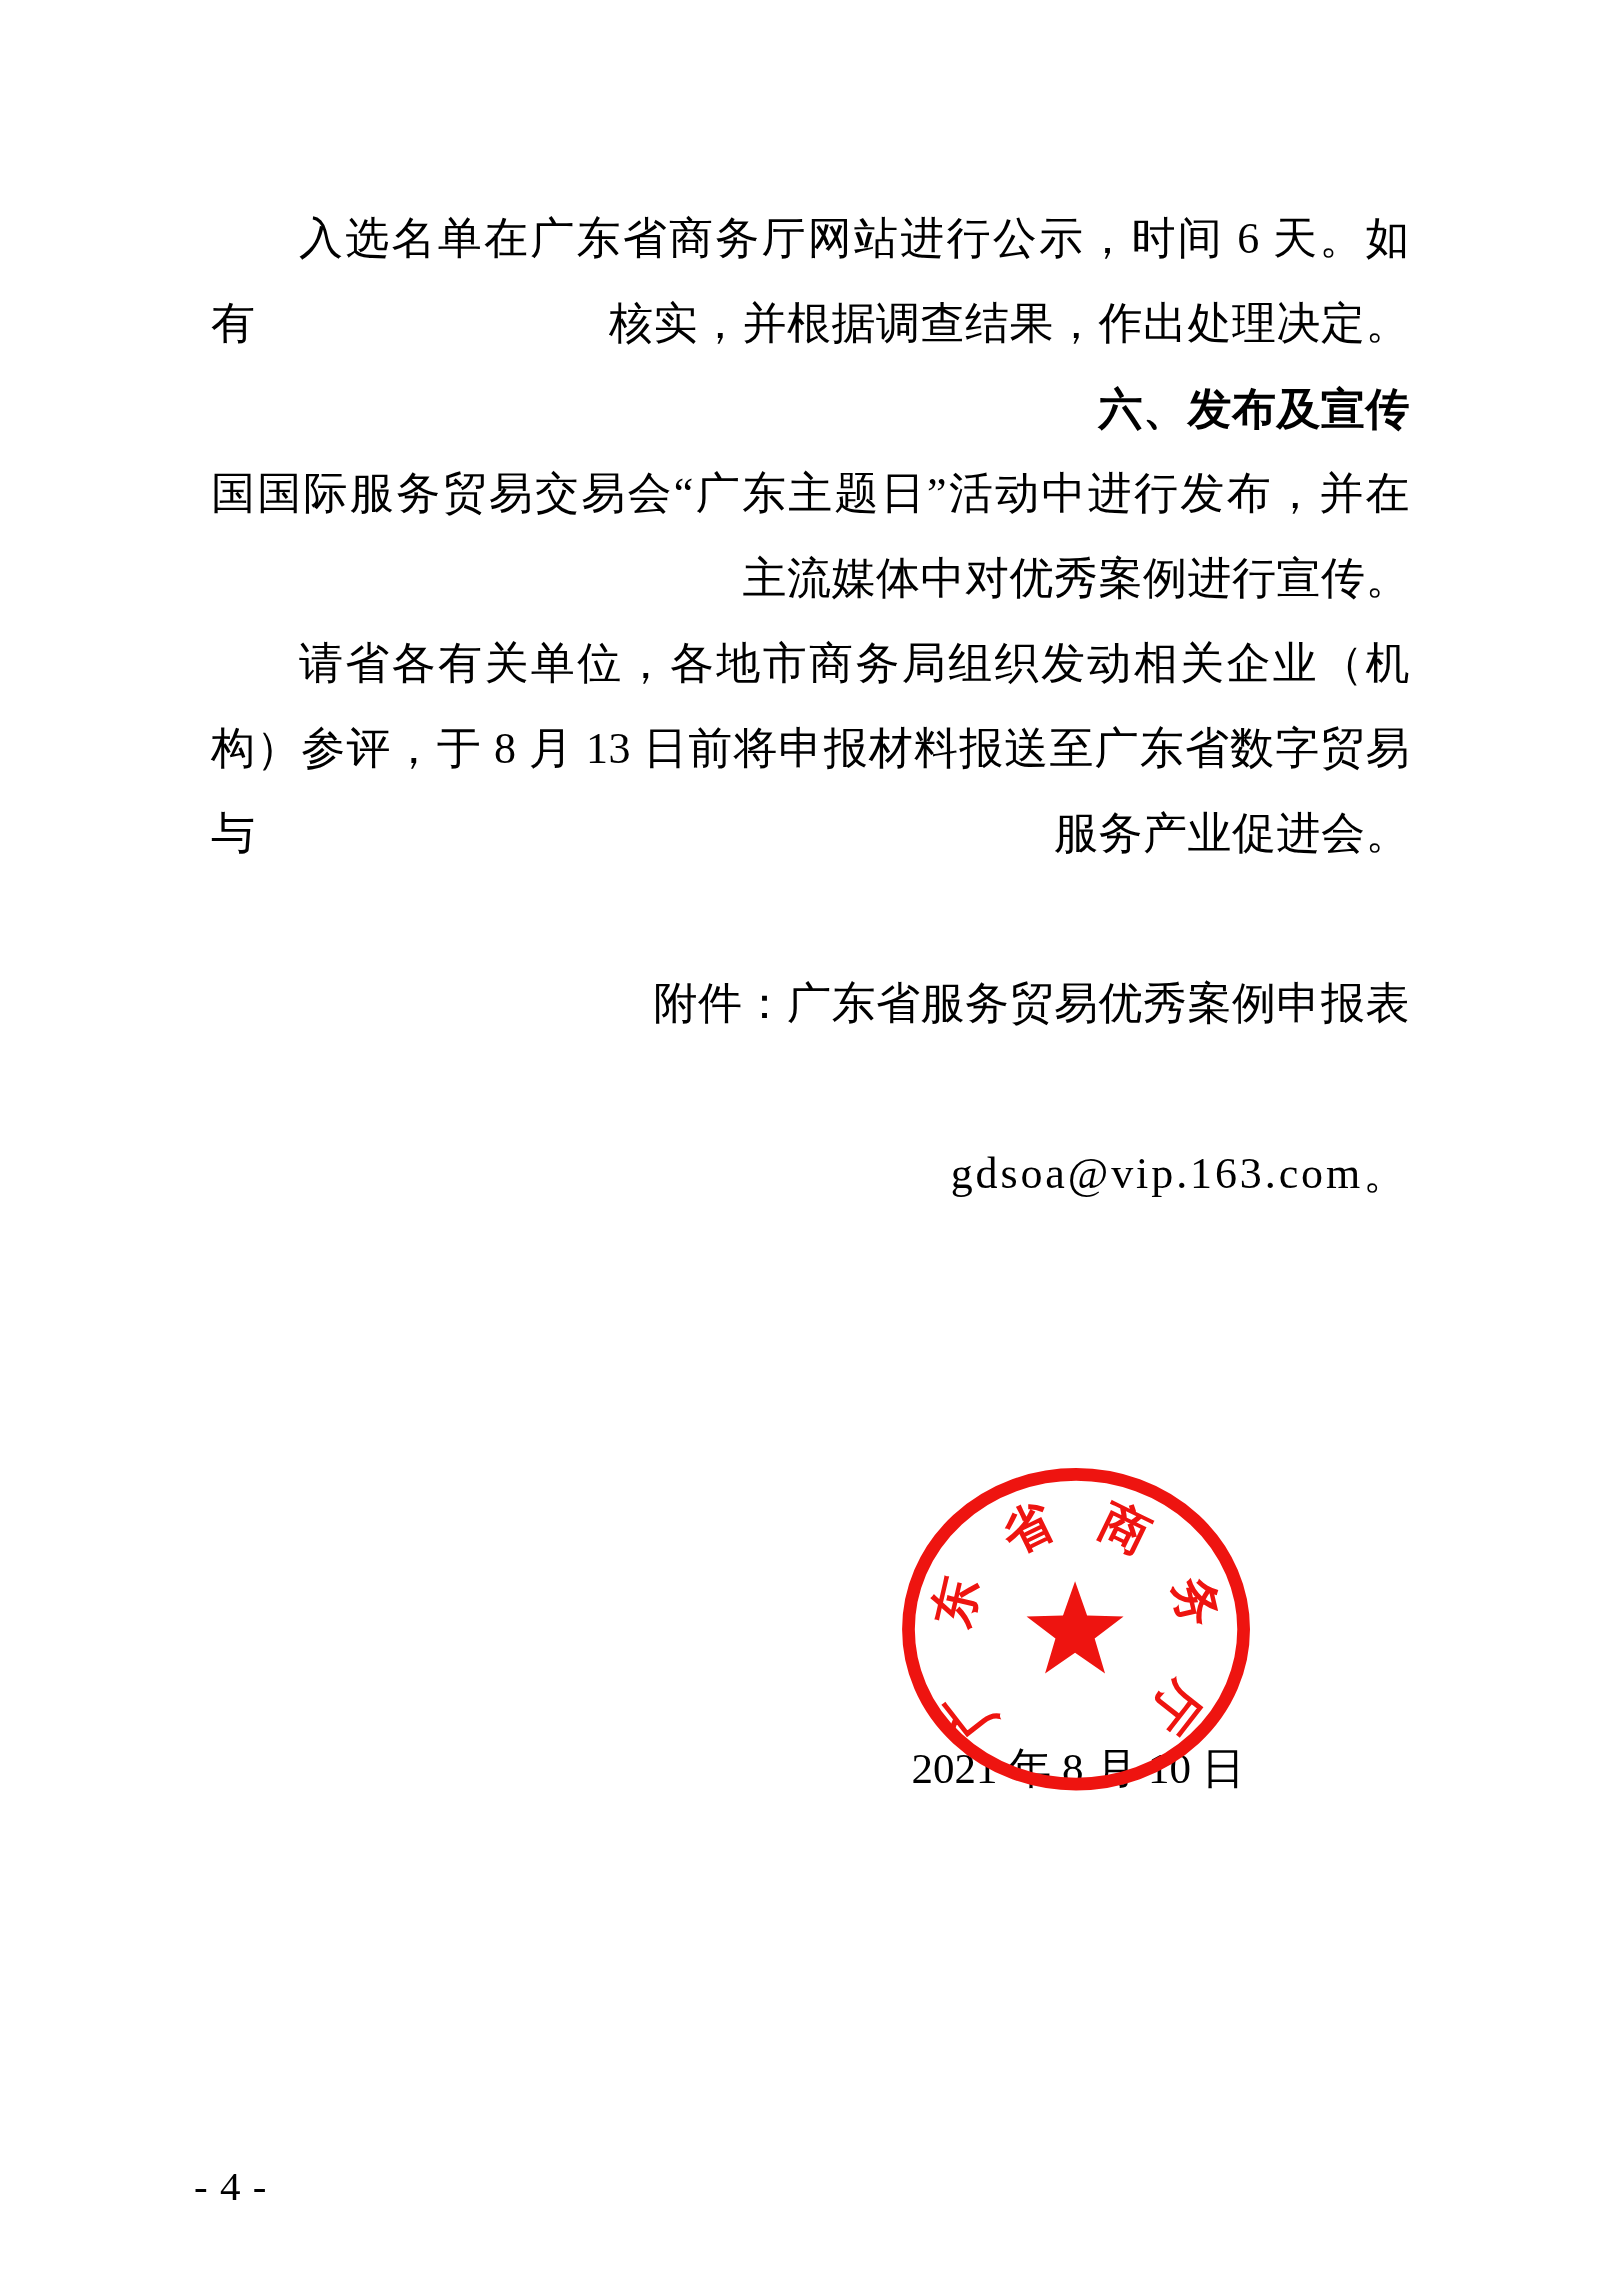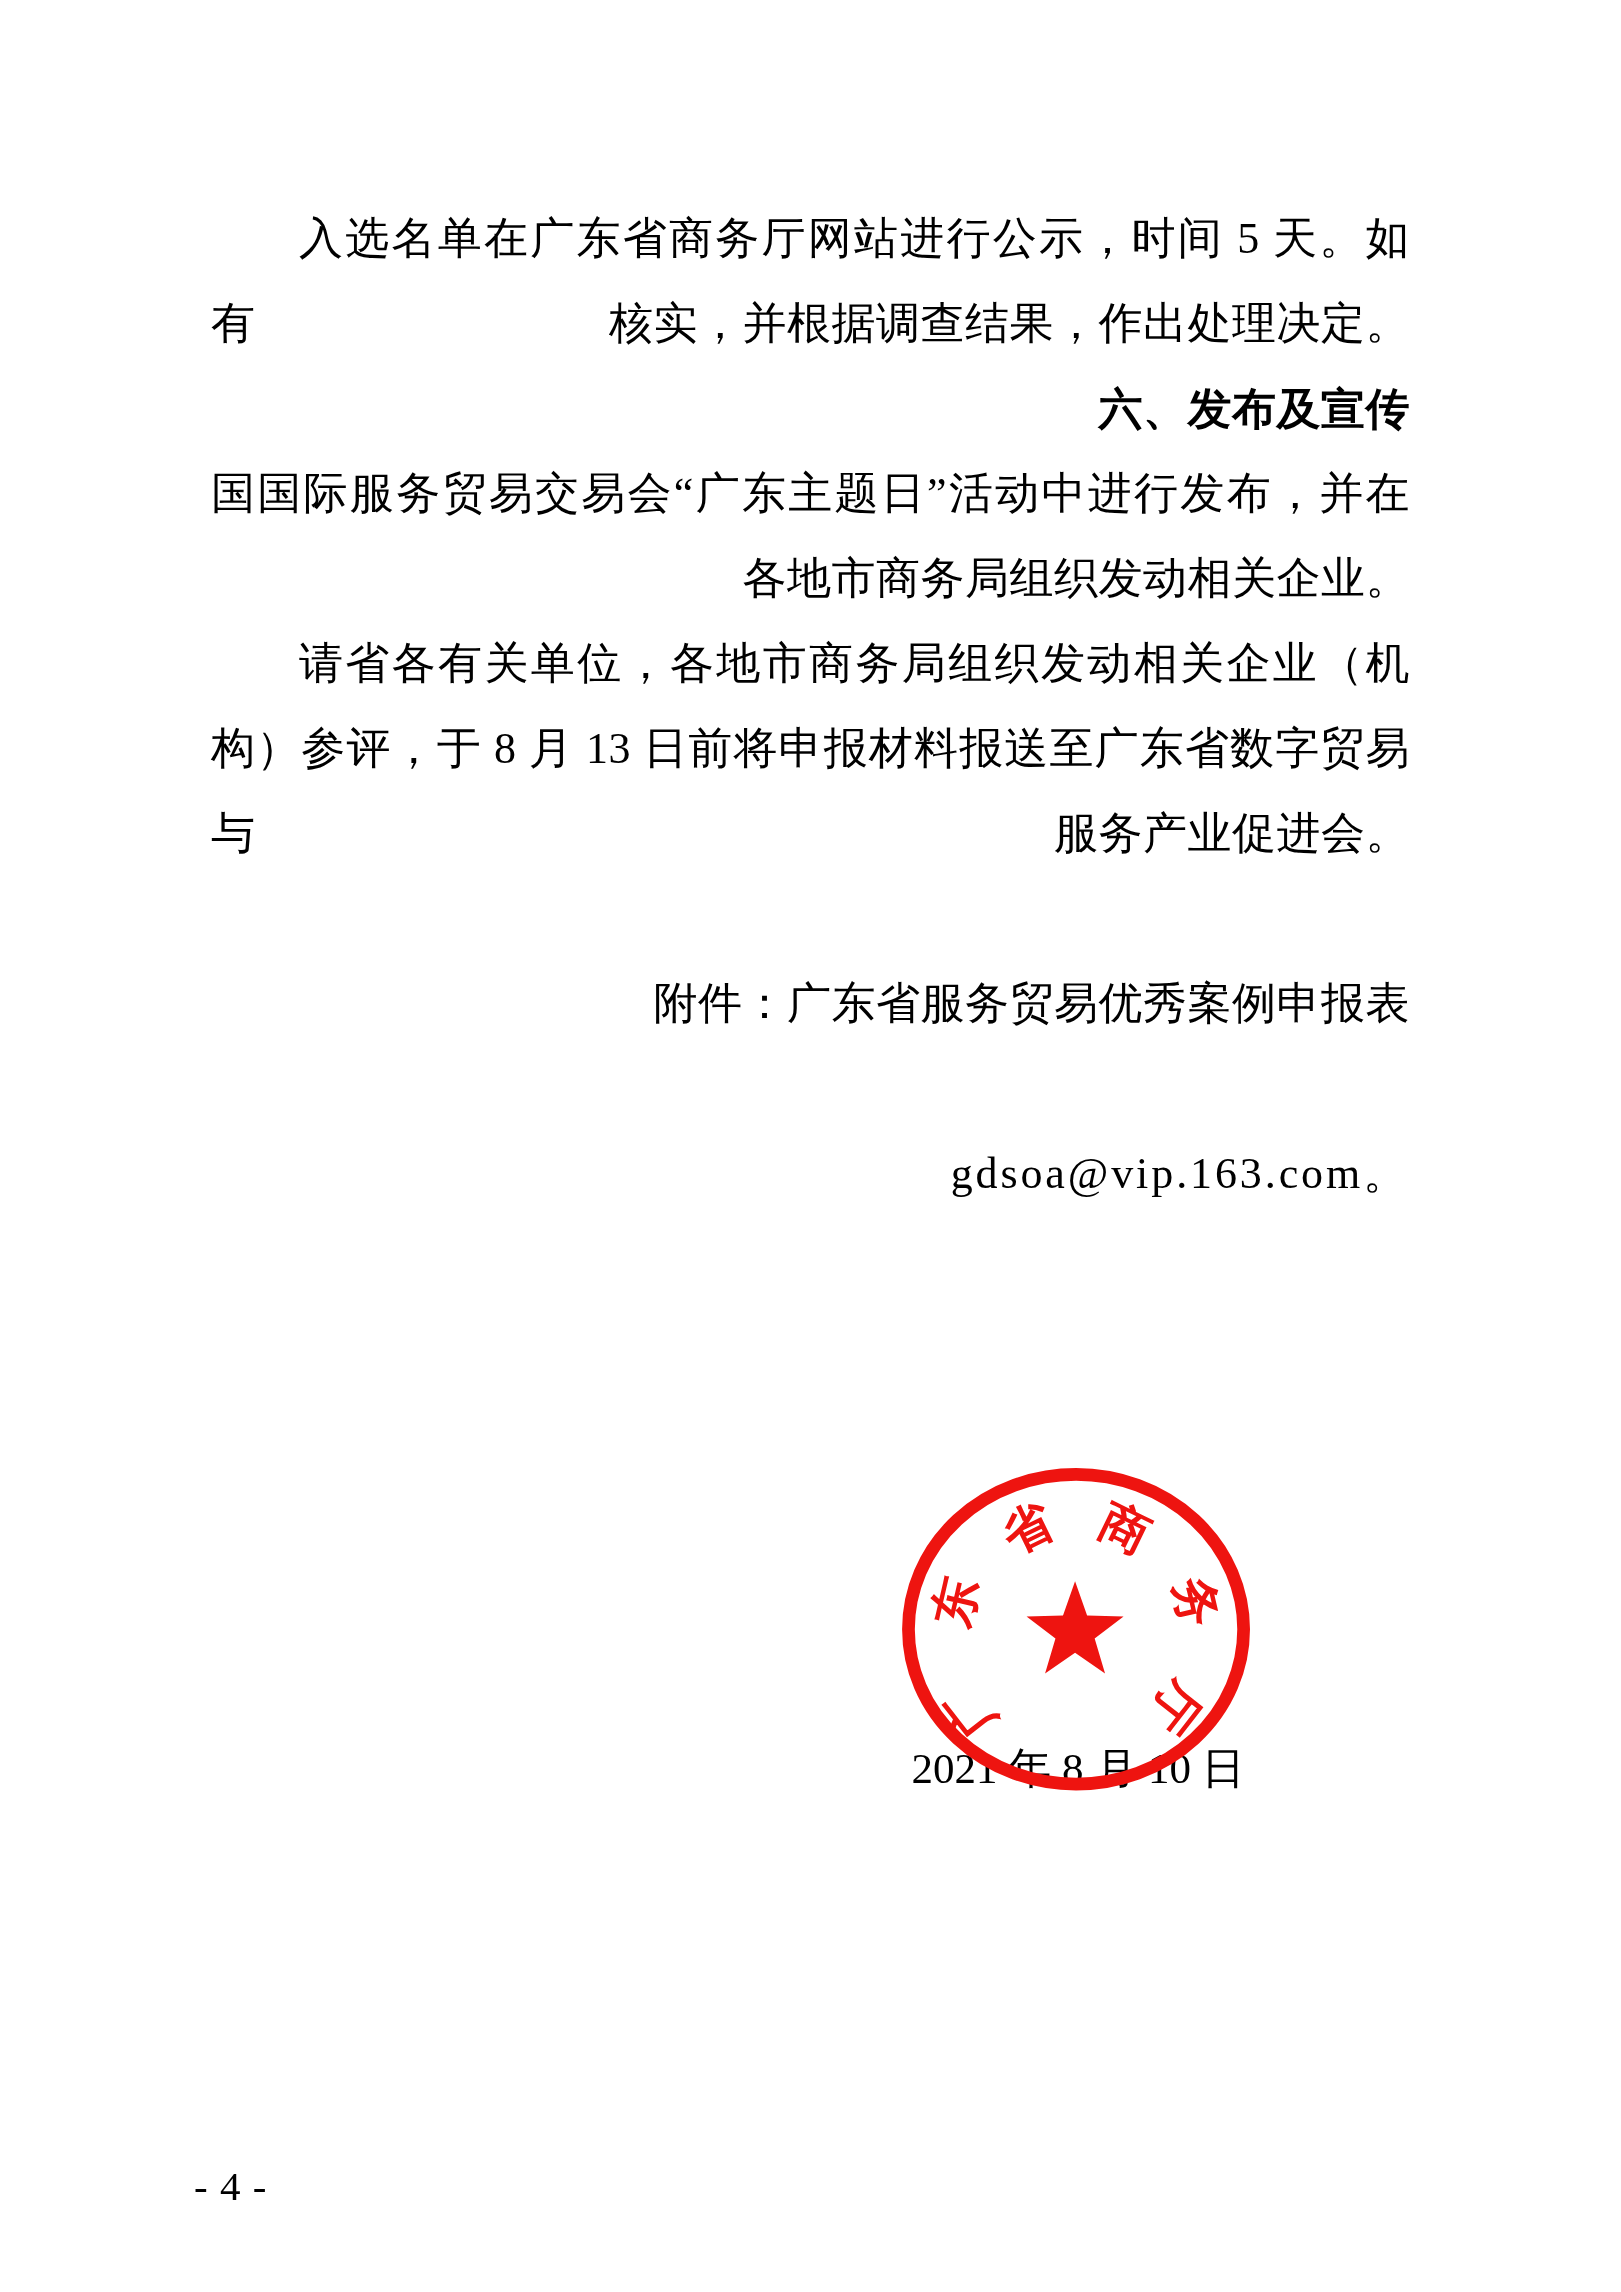--- a/index.html
+++ b/index.html
@@ -59,25 +59,25 @@
     font-size:41px;line-height:45px;
     letter-spacing:1px;
   }
 </style>
 </head>
 <body>
 
 <div class="page">
 
   <div class="textblock">
-    <div class="line indent justify">入选名单在广东省商务厅网站进行公示，时间 5 天。如有</div>
+    <div class="line indent justify">入选名单在广东省商务厅网站进行公示，时间 6 天。如有</div>
     <div class="line">核实，并根据调查结果，作出处理决定。</div>
     <div class="line heading indent">六、发布及宣传</div>
     <div class="line justify">国国际服务贸易交易会“广东主题日”活动中进行发布，并在</div>
-    <div class="line">各地市商务局组织发动相关企业。</div>
+    <div class="line">主流媒体中对优秀案例进行宣传。</div>
     <div class="line indent justify">请省各有关单位，各地市商务局组织发动相关企业（机</div>
     <div class="line justify">构）参评，于 8 月 13 日前将申报材料报送至广东省数字贸易与</div>
     <div class="line">服务产业促进会。</div>
     <div class="line blank"></div>
     <div class="line indent">附件：广东省服务贸易优秀案例申报表</div>
     <div class="line blank"></div>
     <div class="line email">gdsoa@vip.163.com。</div>
   </div>
 
   <div class="seal-date">2021 年 8 月 10 日</div>

